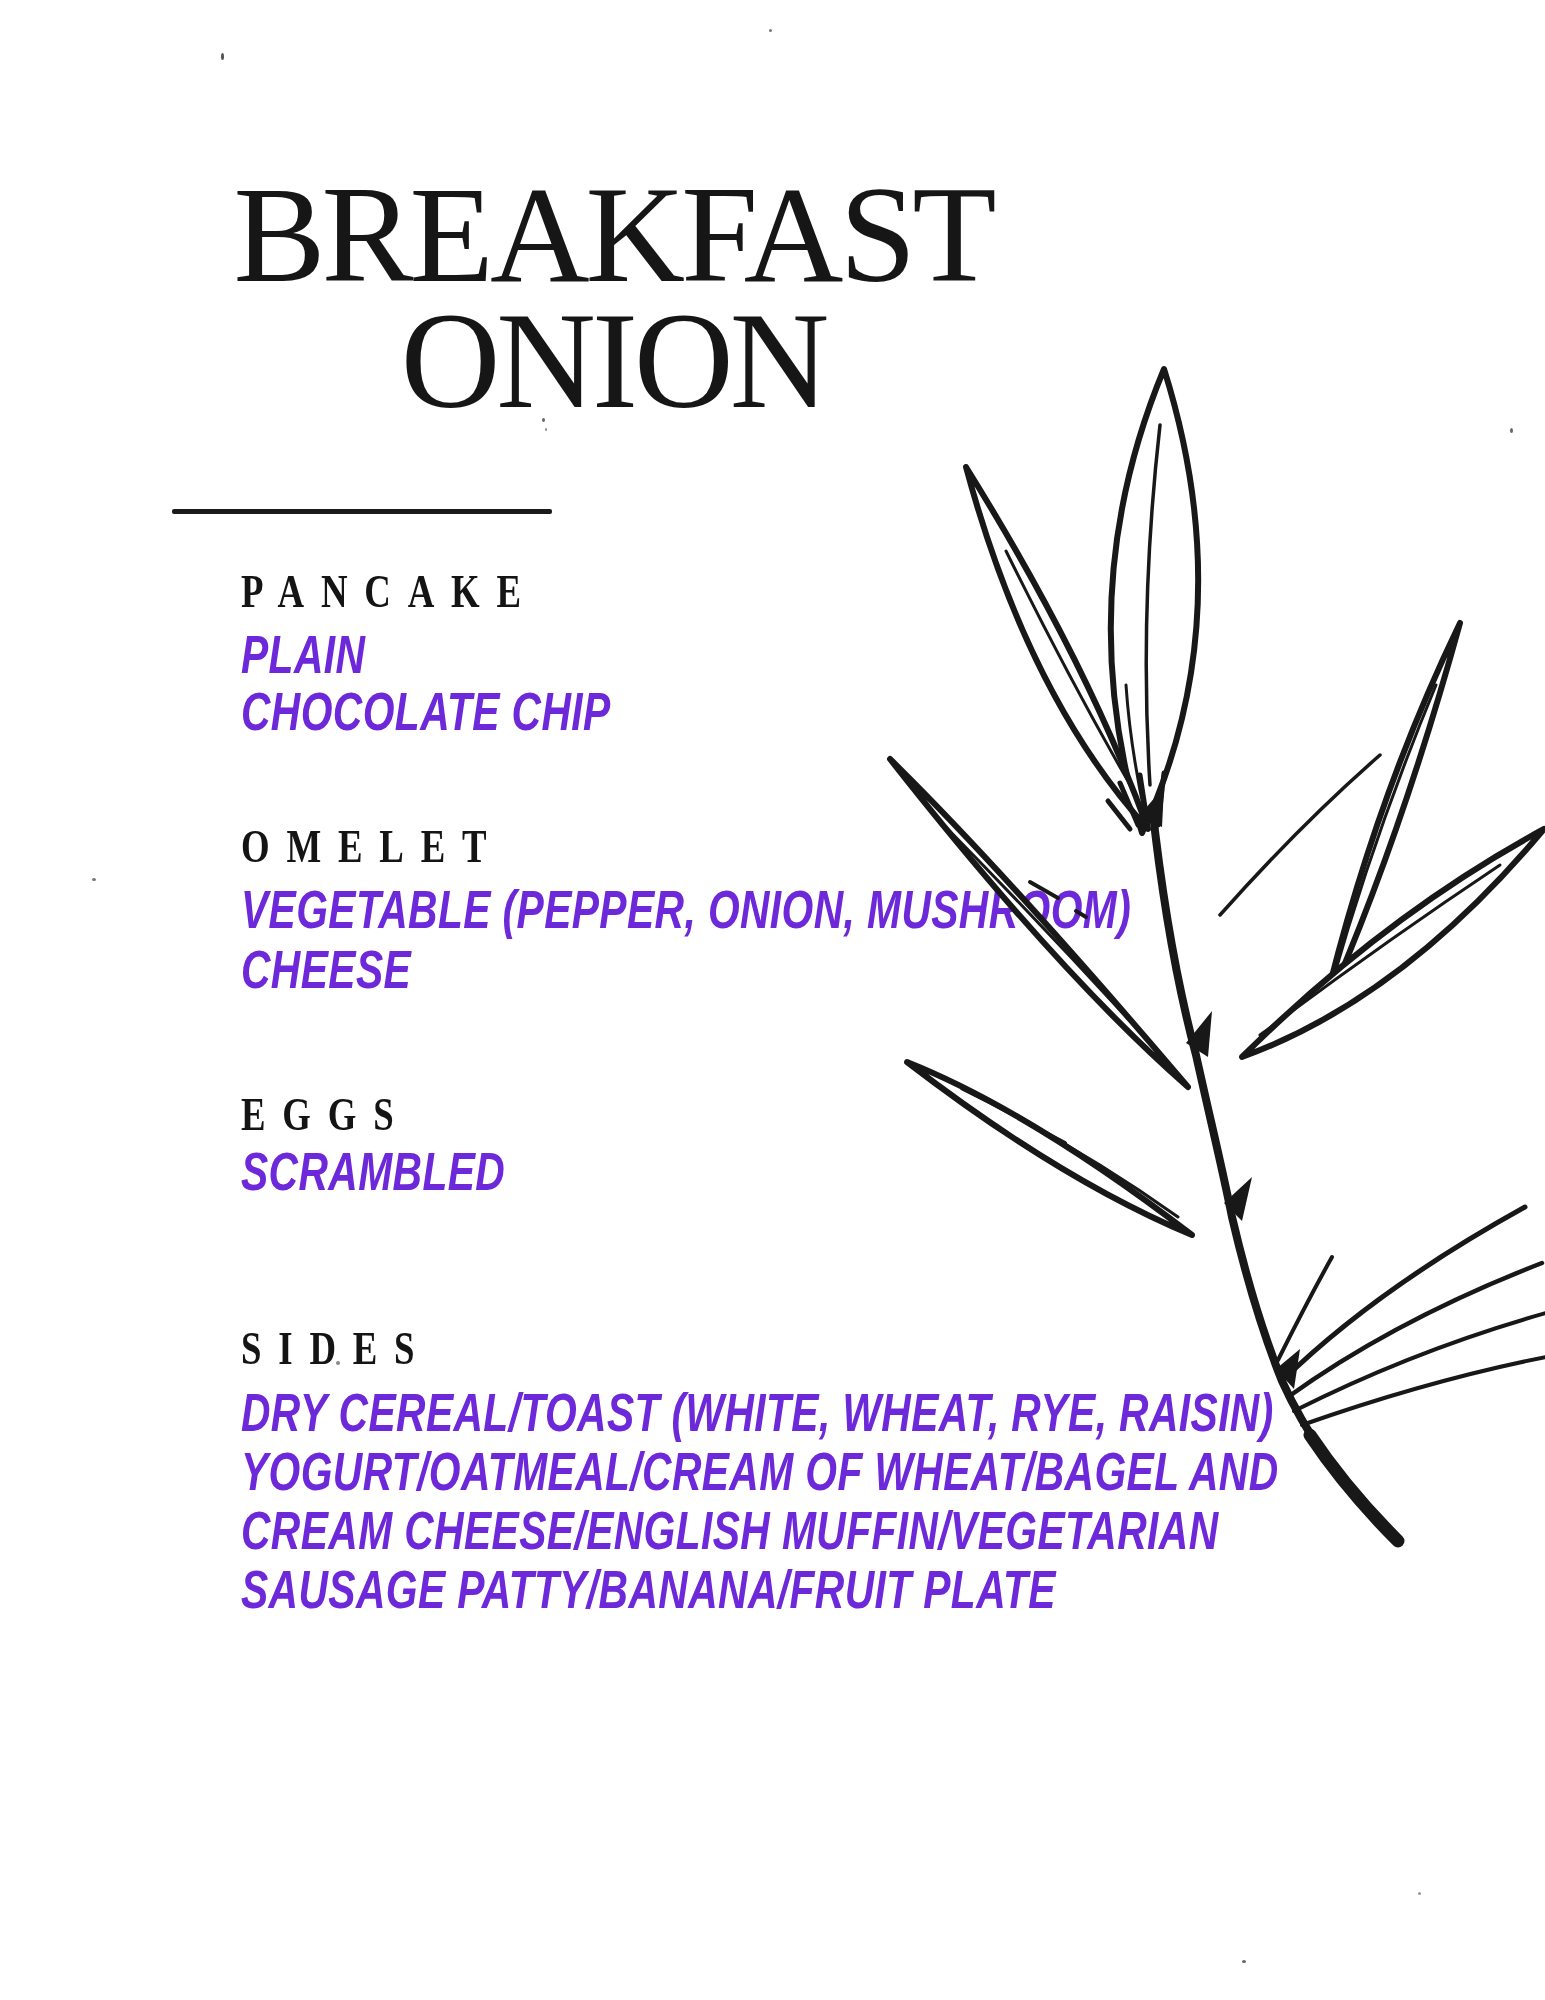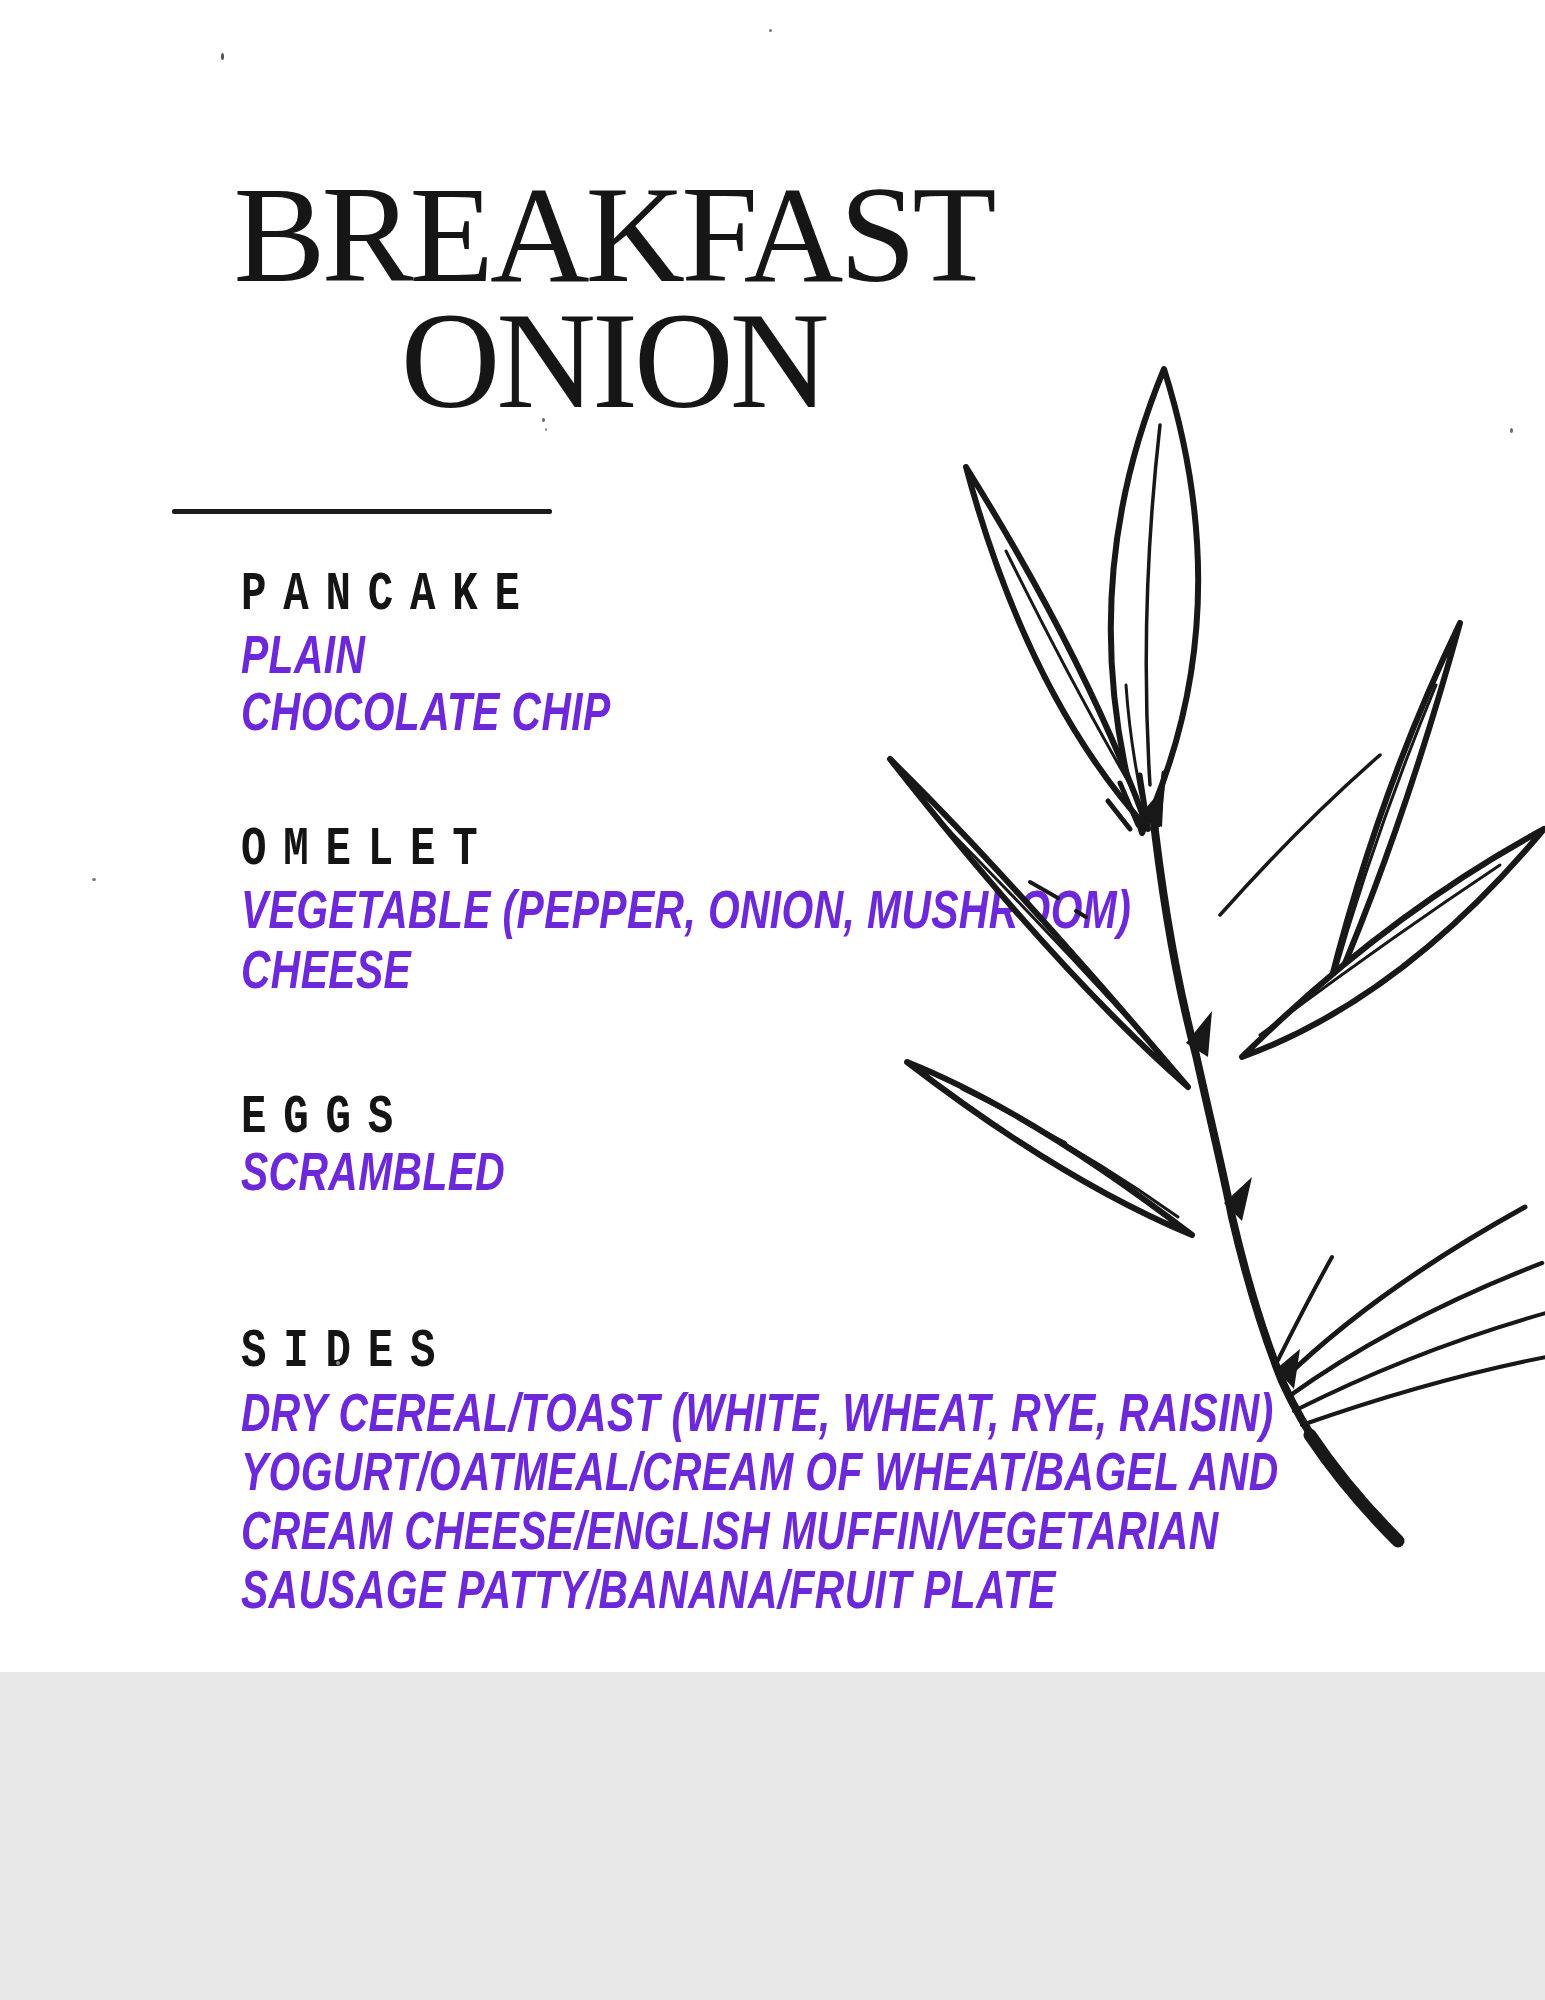--- a/index.html
+++ b/index.html
@@ -1,41 +1,41 @@
 <!DOCTYPE html>
 <html><head>
 <meta charset="utf-8">
 <style>
   html,body{margin:0;padding:0;background:#e8e8e8;}
   .page{
     position:relative;
-    width:1545px;height:1672px;
+    width:1545px;height:2000px;
     background:#ffffff;
     overflow:hidden;
     font-family:"Liberation Sans",sans-serif;
     color:#141414;
   }
   .abs{position:absolute;white-space:nowrap;line-height:1;}
   .title-line{
     left:113px;width:1000px;text-align:center;
     font-family:"Liberation Serif",serif;
     font-weight:400;
     font-size:138px;
     letter-spacing:-4px;
     color:#161616;
   }
   .divider{
     position:absolute;left:172px;top:509px;width:380px;height:5px;
     background:#1b1b1b;border-radius:2px;
   }
   .sec-header{
     left:241px;
-    font-family:Liberation Mono, monospace;
+    font-family:Liberation Serif, serif;
     font-weight:700;
-    font-size:53px;
+    font-size:46px;
     color:#141414;
   }
   .sec-header .squeeze{
     display:inline-block;transform:scaleX(0.8);transform-origin:0 0;
     letter-spacing:21px;
   }
   .item{
     left:241px;
     font-style:italic;
     font-weight:700;

